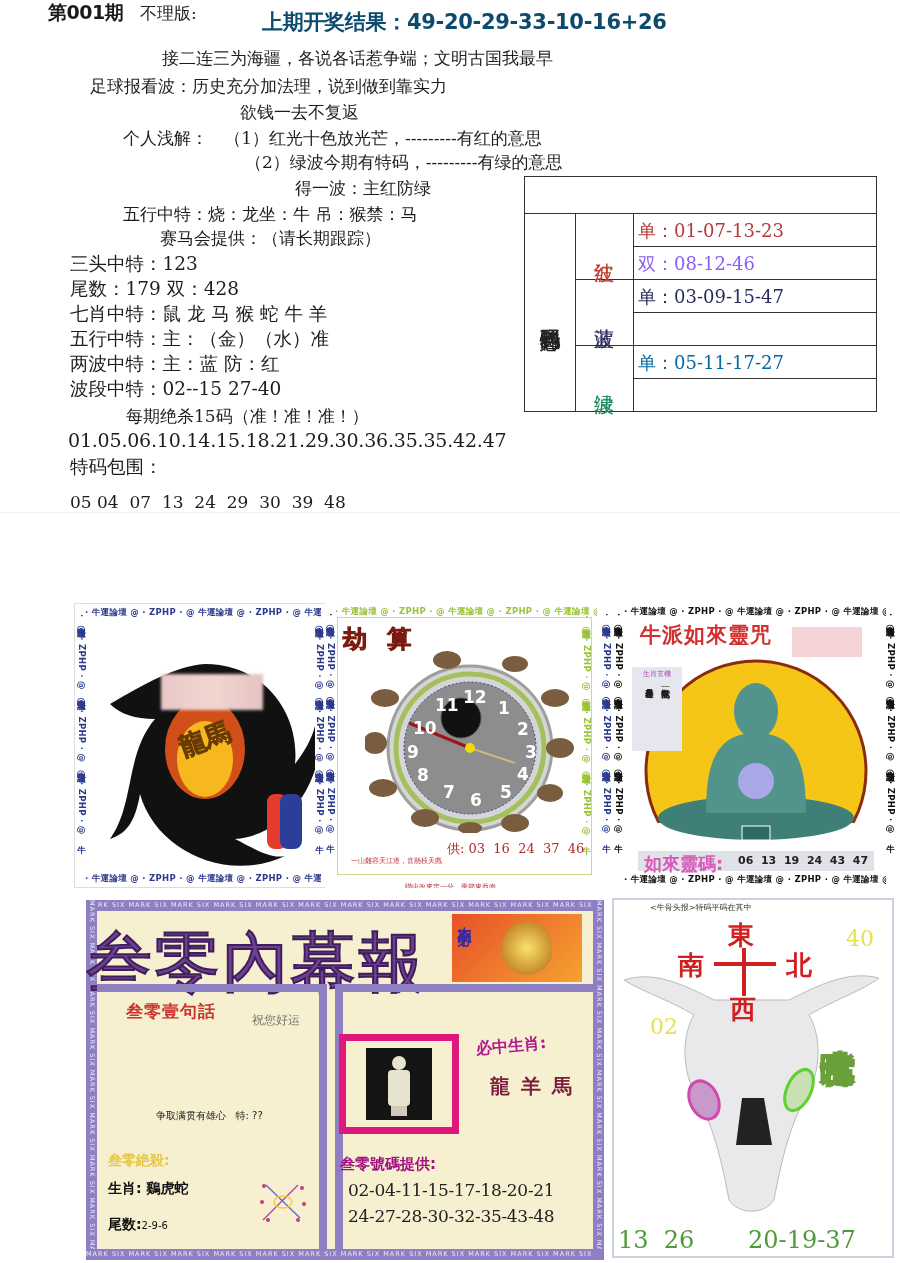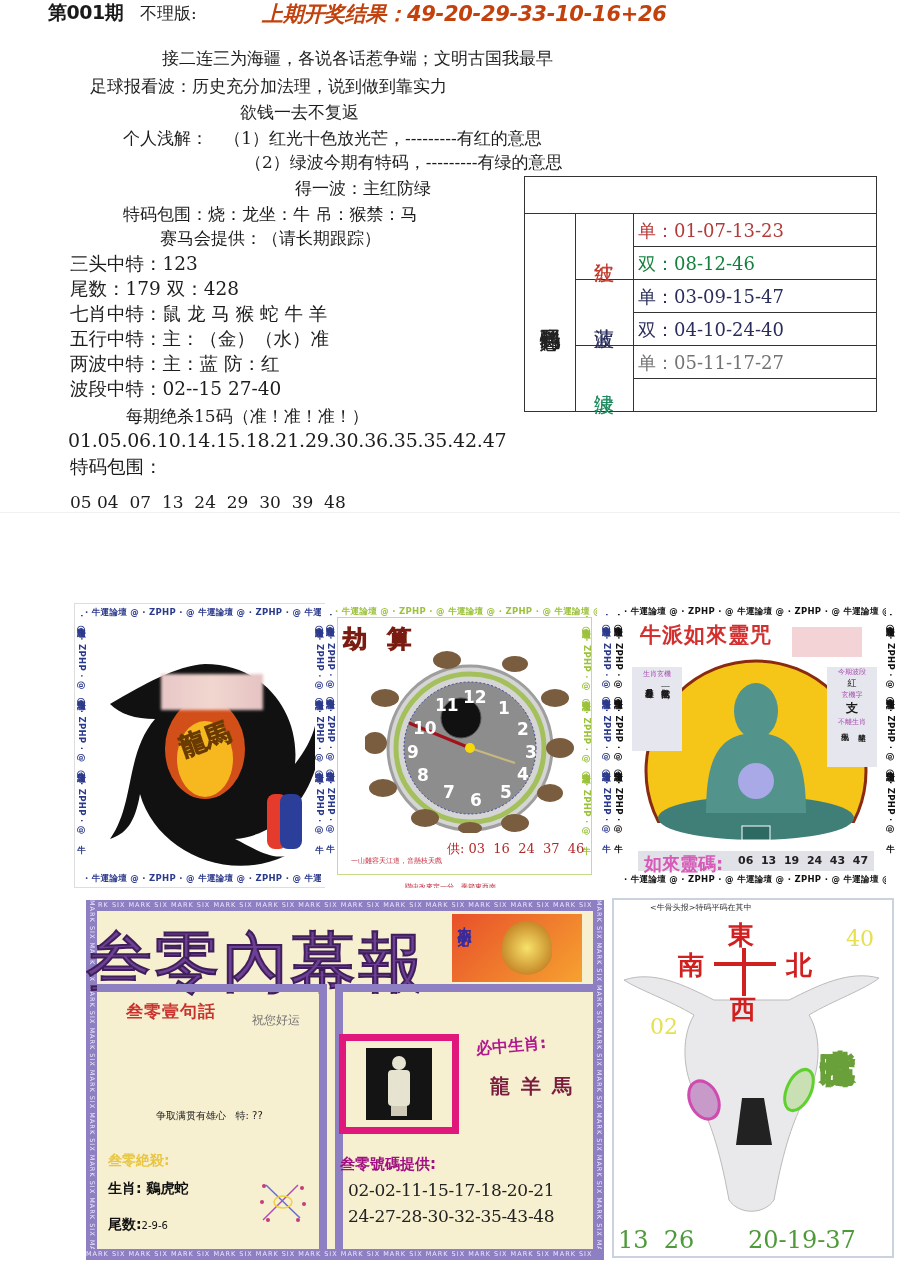--- a/index.html
+++ b/index.html
@@ -4,21 +4,21 @@
 <style>
   * { box-sizing: border-box; margin: 0; padding: 0; }
   html, body { width: 900px; height: 1263px; background: #ffffff; overflow: hidden; }
   body { position: relative; font-family: "DejaVu Serif", "Liberation Serif", serif; color: #1a1a1a; }
 
   .abs { position: absolute; }
 
   
   #issue { left: 48px; top: 0px; font-size: 19px; font-weight: bold; font-family: "DejaVu Sans", sans-serif; letter-spacing: -0.5px; }
   #issue-sub { left: 140px; top: 2px; font-size: 17px; color: #222; }
-  #last-result { left: 262px; top: 0; font-size: 21px; font-weight: bold; color: #c2410c; font-family: "DejaVu Sans", sans-serif; letter-spacing: -0.3px; font-style: italic; }
+  #last-result { left: 262px; top: 8px; font-size: 21px; font-weight: bold; color: #0c4a6e; font-family: "DejaVu Sans", sans-serif; letter-spacing: -0.3px; }
 
   .ln { font-size: 17px; line-height: 22px; white-space: pre; color: #1d1d1d; }
   .ln2 { font-size: 18.5px; line-height: 24px; white-space: pre; color: #1d1d1d; }
 
   
   #bk-table { left: 524px; top: 176px; width: 353px; height: 236px; border: 1.5px solid #333; background: #fff; }
   #bk-table .topband { position: absolute; left: 0; top: 0; width: 100%; height: 37px; border-bottom: 1.5px solid #333; }
   #bk-table .leftcol { position: absolute; left: 0; top: 37px; width: 51px; bottom: 0; border-right: 1.5px solid #333; display: flex; align-items: center; justify-content: center; }
   #bk-table .leftcol span { writing-mode: vertical-rl; font-size: 21px; line-height: 24px; letter-spacing: 0px; color: #222; }
   #bk-table .grp { position: absolute; left: 51px; right: 0; height: 66px; border-bottom: 1.5px solid #333; }
@@ -44,21 +44,21 @@
 <div id="issue" class="abs">第001期</div>
 <div id="issue-sub" class="abs">不理版:</div>
 <div id="last-result" class="abs">上期开奖结果：49-20-29-33-10-16+26</div>
 
 <div class="abs ln" style="left:162px;top:47px;">接二连三为海疆，各说各话惹争端；文明古国我最早</div>
 <div class="abs ln" style="left:90px;top:75px;">足球报看波：历史充分加法理，说到做到靠实力</div>
 <div class="abs ln" style="left:240px;top:101px;">欲钱一去不复返</div>
 <div class="abs ln" style="left:123px;top:127px;">个人浅解：   （1）红光十色放光芒，---------有红的意思</div>
 <div class="abs ln" style="left:245px;top:151px;">（2）绿波今期有特码，---------有绿的意思</div>
 <div class="abs ln" style="left:295px;top:177px;">得一波：主红防绿</div>
-<div class="abs ln" style="left:123px;top:203px;">特码包围：烧：龙坐：牛 吊：猴禁：马</div>
+<div class="abs ln" style="left:123px;top:203px;">五行中特：烧：龙坐：牛 吊：猴禁：马</div>
 <div class="abs ln" style="left:160px;top:227px;">赛马会提供：（请长期跟踪）</div>
 
 <div class="abs ln2" style="left:70px;top:252px;">三头中特：123</div>
 <div class="abs ln2" style="left:70px;top:277px;">尾数：179 双：428</div>
 <div class="abs ln2" style="left:70px;top:302px;">七肖中特：鼠 龙 马 猴 蛇 牛 羊</div>
 <div class="abs ln2" style="left:70px;top:327px;">五行中特：主：（金）（水）准</div>
 <div class="abs ln2" style="left:70px;top:352px;">两波中特：主：蓝 防：红</div>
 <div class="abs ln2" style="left:70px;top:377px;">波段中特：02--15 27-40</div>
 <div class="abs ln" style="left:126px;top:405px;">每期绝杀15码（准！准！准！）</div>
 <div class="abs ln2" style="left:68px;top:428px;font-size:19px;letter-spacing:-0.2px;">01.05.06.10.14.15.18.21.29.30.36.35.35.42.47</div>
@@ -68,34 +68,33 @@
 <div id="bk-table" class="abs">
   <div class="topband"></div>
   <div class="leftcol">
     <span>必开特码包围</span>
   </div>
   <div class="grp" style="top:37px;">
     <div class="nm">
         <span style="color:#c0392b">红波</span>
       </div>
     <div class="row r1" style="color:#b33a3a">单：01-07-13-23</div>
-    <div class="row r2" style="color:#15803d">双：08-12-46</div>
+    <div class="row r2" style="color:#8b5cf6">双：08-12-46</div>
   </div>
   <div class="grp" style="top:103px;">
     <div class="nm">
         <span style="color:#2a2d5c">蓝波</span>
       </div>
     <div class="row r1" style="color:#2a2d5c">单：03-09-15-47</div>
-    <div class="row r2" style="color:#2a2d5c">双：04-10-24-40</div>
   </div>
   <div class="grp" style="top:169px;height:65px;border-bottom:none;">
     <div class="nm">
         <span style="color:#1f8a5e">绿波</span>
       </div>
-    <div class="row r1" style="color:#737373">单：05-11-17-27</div>
+    <div class="row r1" style="color:#0369a1">单：05-11-17-27</div>
   </div>
 </div>
 
 <div class="abs" style="left:0;top:512px;width:900px;height:1px;background:#f1f1f1;"></div>
 
 <div class="panel" style="left:74px;top:603px;width:254px;height:285px;background:#fff;border:1px solid #ddd;">
   <div class="ticker-h" style="left:10px;top:3px;width:236px;color:#2c3a8c;">· 牛運論壇 @ · ZPHP · @ 牛運論壇 @ · ZPHP · @ 牛運論壇 @ · ZPHP · @ 牛</div>
   <div class="ticker-h" style="left:10px;bottom:2px;width:236px;color:#2c3a8c;">· 牛運論壇 @ · ZPHP · @ 牛運論壇 @ · ZPHP · @ 牛運論壇 @ · ZPHP · @ 牛</div>
   <div class="ticker-v" style="left:1px;top:10px;height:268px;color:#2c3a8c;">· 牛運論壇 @ · ZPHP · @ 牛運論壇 @ · ZPHP · @ 牛運論壇 @ · ZPHP · @ 牛</div>
   <div class="ticker-v" style="right:1px;top:10px;height:268px;color:#2c3a8c;">· 牛運論壇 @ · ZPHP · @ 牛運論壇 @ · ZPHP · @ 牛運論壇 @ · ZPHP · @ 牛</div>
@@ -174,31 +173,20 @@
   </svg>
   <div class="abs" style="left:28px;top:18px;font-size:21px;font-weight:bold;color:#d32f2f;font-family:'DejaVu Sans',sans-serif;letter-spacing:1px;">牛派如來靈咒</div>
   <div class="abs" style="left:180px;top:24px;width:70px;height:30px;background:#f3d3d5;"></div>
   <div class="abs" style="left:20px;top:64px;width:50px;height:84px;background:#e6e6ee;">
     <div style="font-size:7px;color:#a94fb0;text-align:center;padding-top:2px;">生肖玄機</div>
     <div style="display:flex;flex-direction:row-reverse;justify-content:center;gap:3px;margin-top:3px;">
       <div style="writing-mode:vertical-rl;font-size:9px;">蛇鼠一窩臭名揚</div>
       <div style="writing-mode:vertical-rl;font-size:9px;">春夏秋冬月月發</div>
     </div>
   </div>
-  <div class="abs" style="left:215px;top:64px;width:50px;height:100px;background:#e6e6ee;text-align:center;">
-    <div style="font-size:7px;color:#a94fb0;">今期波段</div>
-    <div style="font-size:9px;">紅</div>
-    <div style="font-size:7px;color:#a94fb0;">玄機字</div>
-    <div style="font-size:12px;font-weight:bold;">支</div>
-    <div style="font-size:7px;color:#a94fb0;">不離生肖</div>
-    <div style="display:flex;flex-direction:row-reverse;justify-content:center;gap:6px;">
-      <div style="writing-mode:vertical-rl;font-size:8px;">龍羊豬</div>
-      <div style="writing-mode:vertical-rl;font-size:8px;">兔馬猴</div>
-    </div>
-  </div>
   <div class="abs" style="left:26px;top:248px;width:236px;height:20px;background:#e1e1e8;">
     <span style="position:absolute;left:6px;top:1px;font-size:18px;font-weight:bold;color:#d75ab8;font-family:'DejaVu Sans',sans-serif;">如來靈碼:</span>
     <span style="position:absolute;left:100px;top:3px;font-size:11px;font-weight:bold;color:#222;font-family:'DejaVu Sans',sans-serif;white-space:pre;">06  13  19  24  43  47</span>
   </div>
 </div>
 
 <div class="panel" style="left:86px;top:900px;width:518px;height:360px;background:#f6efd0;">
   <div class="mk-h" style="left:0;top:0;width:518px;height:11px;">MARK SIX  MARK SIX  MARK SIX  MARK SIX  MARK SIX  MARK SIX  MARK SIX  MARK SIX  MARK SIX  MARK SIX  MARK SIX  MARK SIX</div>
   <div class="mk-v" style="left:0;top:0;width:11px;height:360px;">MARK SIX  MARK SIX  MARK SIX  MARK SIX  MARK SIX  MARK SIX  MARK SIX  MARK SIX  MARK SIX  MARK SIX  MARK SIX  MARK SIX</div>
   <div class="mk-v" style="right:0;top:0;width:11px;height:360px;">MARK SIX  MARK SIX  MARK SIX  MARK SIX  MARK SIX  MARK SIX  MARK SIX  MARK SIX  MARK SIX  MARK SIX  MARK SIX  MARK SIX</div>
@@ -238,21 +226,21 @@
   <div class="abs" style="left:253px;top:134px;width:120px;height:100px;border:7px solid #e0187b;background:#f6efd0;">
     <div style="position:absolute;left:20px;top:7px;width:66px;height:72px;background:#141414;">
       <div style="position:absolute;left:26px;top:8px;width:14px;height:14px;border-radius:50%;background:#e6e3d0;"></div>
       <div style="position:absolute;left:22px;top:22px;width:22px;height:36px;background:#e6e3d0;border-radius:4px;"></div>
       <div style="position:absolute;left:25px;top:58px;width:16px;height:10px;background:#cfcab8;"></div>
     </div>
   </div>
   <div class="abs" style="left:390px;top:136px;font-size:16px;font-weight:bold;color:#b2188d;font-family:'DejaVu Sans',sans-serif;transform:rotate(-5deg);">必中生肖:</div>
   <div class="abs" style="left:404px;top:173px;font-size:20px;font-weight:bold;color:#7a1c3e;font-family:'DejaVu Sans',sans-serif;letter-spacing:2px;">龍 羊 馬</div>
   <div class="abs" style="left:254px;top:255px;font-size:15px;font-weight:bold;color:#a01080;font-family:'DejaVu Sans',sans-serif;">叁零號碼提供:</div>
-  <div class="abs" style="left:262px;top:280px;font-size:17px;color:#222;letter-spacing:-0.3px;">02-02-11-15-17-18-20-21</div>
+  <div class="abs" style="left:262px;top:280px;font-size:17px;color:#222;letter-spacing:-0.3px;">02-04-11-15-17-18-20-21</div>
   <div class="abs" style="left:262px;top:306px;font-size:17px;color:#222;letter-spacing:-0.3px;">24-27-28-30-32-35-43-48</div>
 </div>
 
 <div class="panel" style="left:612px;top:898px;width:282px;height:360px;background:#fff;border:2px solid #c9d2de;">
   <div class="abs" style="left:36px;top:2px;font-size:8px;color:#333;">&lt;牛骨头报&gt;特码平码在其中</div>
   <svg class="abs" style="left:10px;top:70px;" width="255" height="250" viewBox="0 0 255 250">
     <path d="M0 10 C30 0 60 15 90 30 L165 30 C195 15 225 0 255 8 C240 20 210 30 185 45 C200 70 195 110 180 130 C170 150 160 175 150 230 C140 245 115 245 105 230 C95 175 85 150 75 130 C60 110 55 70 70 45 C45 30 15 20 0 10 Z" fill="#e9e9ec" stroke="#bbb"></path>
     <ellipse cx="80" cy="130" rx="14" ry="20" fill="#c79ac9" stroke="#d04bb0" stroke-width="3" transform="rotate(-25 80 130)"></ellipse>
     <ellipse cx="175" cy="120" rx="12" ry="22" fill="#c9e0b4" stroke="#5fd02e" stroke-width="3" transform="rotate(25 175 120)"></ellipse>
     <path d="M118 128 L140 128 L148 175 L112 175 Z" fill="#222"></path>

